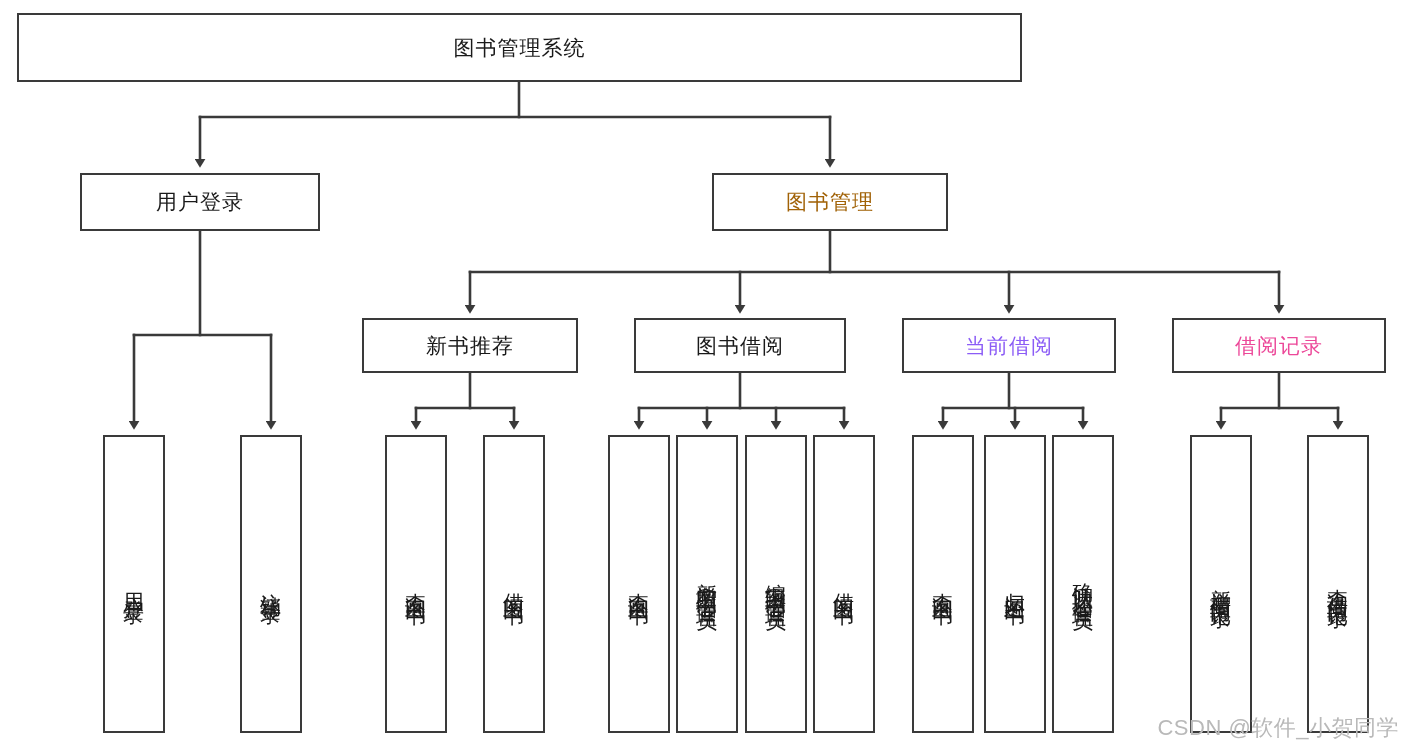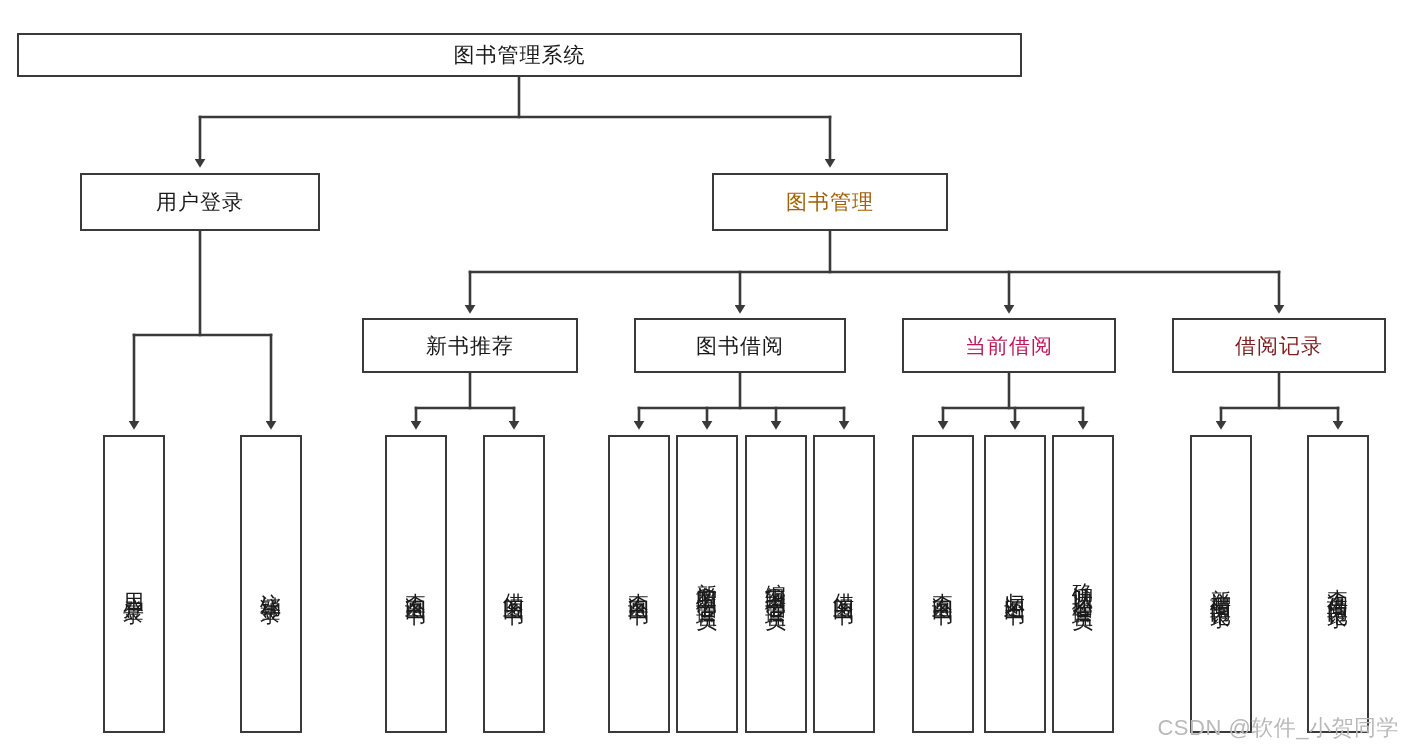--- a/index.html
+++ b/index.html
@@ -114,41 +114,41 @@
       <path d="M1015,408 L1015,422" marker-end="url(#arrowhead)"></path>
       <path d="M1083,408 L1083,422" marker-end="url(#arrowhead)"></path>
 
       <path d="M1279,373 L1279,408"></path>
       <path d="M1221,408 L1338,408"></path>
       <path d="M1221,408 L1221,422" marker-end="url(#arrowhead)"></path>
       <path d="M1338,408 L1338,422" marker-end="url(#arrowhead)"></path>
     </g>
   </svg>
 
-  <div class="node horiz" style="left: 17px; top: 13px; width: 1005px; height: 44px; border-color: rgb(58, 58, 58); background: rgb(255, 255, 255); color: rgb(26, 26, 26); margin-top: 20px;">
+  <div class="node horiz" style="left: 17px; top: 13px; width: 1005px; height: 69px; border-color: rgb(58, 58, 58); background: rgb(255, 255, 255); color: rgb(26, 26, 26);">
     <span class="hlabel">图书管理系统</span>
   </div>
 
   <div class="node horiz" style="left: 80px; top: 173px; width: 240px; height: 58px; border-color: rgb(58, 58, 58); background: rgb(255, 255, 255); color: rgb(26, 26, 26);">
     <span class="hlabel">用户登录</span>
   </div>
   <div class="node horiz" style="left: 712px; top: 173px; width: 236px; height: 58px; border-color: rgb(58, 58, 58); background: rgb(255, 255, 255); color: #a16207;">
     <span class="hlabel">图书管理</span>
   </div>
 
   <div class="node horiz" style="left: 362px; top: 318px; width: 216px; height: 55px; border-color: rgb(58, 58, 58); background: rgb(255, 255, 255); color: rgb(26, 26, 26);">
     <span class="hlabel">新书推荐</span>
   </div>
   <div class="node horiz" style="left: 634px; top: 318px; width: 212px; height: 55px; border-color: rgb(58, 58, 58); background: rgb(255, 255, 255); color: rgb(26, 26, 26);">
     <span class="hlabel">图书借阅</span>
   </div>
-  <div class="node horiz" style="left: 902px; top: 318px; width: 214px; height: 55px; border-color: rgb(58, 58, 58); background: rgb(255, 255, 255); color: #be185d;">
+  <div class="node horiz" style="left: 902px; top: 318px; width: 214px; height: 55px; border-color: rgb(58, 58, 58); background: rgb(255, 255, 255); color: #8b5cf6;">
     <span class="hlabel">当前借阅</span>
   </div>
-  <div class="node horiz" style="left: 1172px; top: 318px; width: 214px; height: 55px; border-color: rgb(58, 58, 58); background: rgb(255, 255, 255); color: #7f1d1d;">
+  <div class="node horiz" style="left: 1172px; top: 318px; width: 214px; height: 55px; border-color: rgb(58, 58, 58); background: rgb(255, 255, 255); color: #ec4899;">
     <span class="hlabel">借阅记录</span>
   </div>
 
   <div class="node vert" style="left: 103px; top: 435px; width: 62px; height: 298px; border-color: rgb(58, 58, 58); background: rgb(255, 255, 255); color: rgb(26, 26, 26);">
     <span class="vlabel">用户登录</span>
   </div>
   <div class="node vert" style="left: 240px; top: 435px; width: 62px; height: 298px; border-color: rgb(58, 58, 58); background: rgb(255, 255, 255); color: rgb(26, 26, 26);">
     <span class="vlabel">注销登录</span>
   </div>
   <div class="node vert" style="left: 385px; top: 435px; width: 62px; height: 298px; border-color: rgb(58, 58, 58); background: rgb(255, 255, 255); color: rgb(26, 26, 26);">

